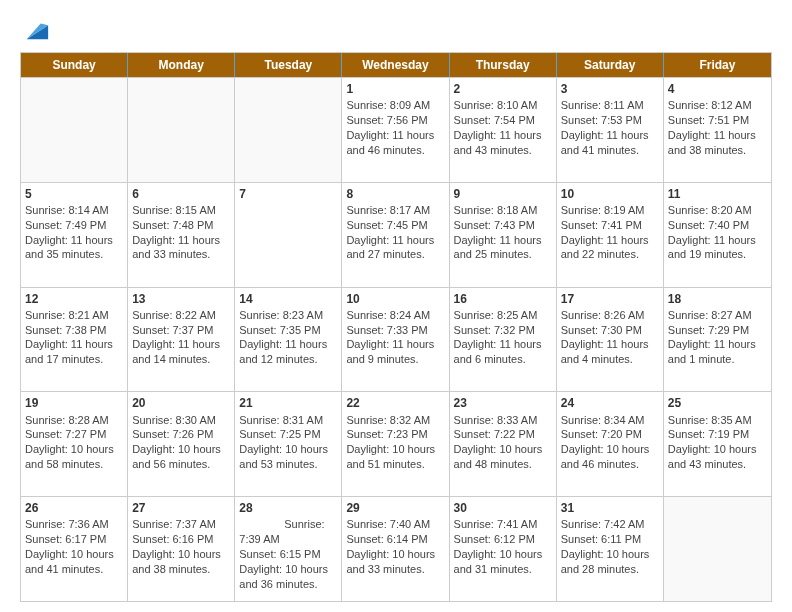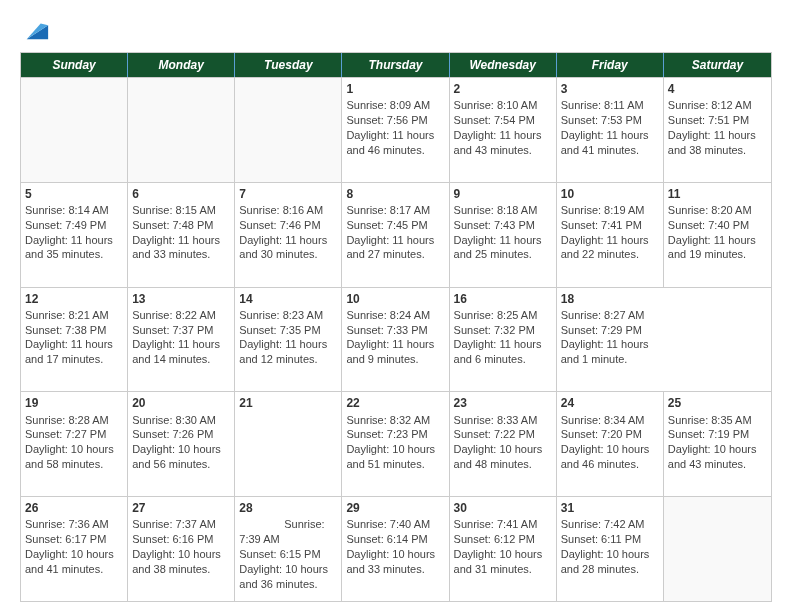--- a/index.html
+++ b/index.html
@@ -55,22 +55,21 @@
     }
     .calendar {
       flex: 1;
       display: flex;
       flex-direction: column;
       border: 1px solid #ccc;
     }
     .cal-header-row {
       display: grid;
       grid-template-columns: repeat(7, 1fr);
-      background: #14532d;
-      font-style: italic;
+      background: #a16207;
     }
     .cal-header-cell {
       color: #fff;
       font-size: 12px;
       font-weight: bold;
       text-align: center;
       padding: 5px 2px;
       border-right: 1px solid #5a9fd4;
     }
     .cal-header-cell:last-child { border-right: none; }
@@ -132,24 +131,24 @@
       <div class="month-title"></div>
       <div class="location"></div>
     </div>
   </div>
 
   <div class="calendar">
     <div class="cal-header-row">
     <div class="cal-header-cell">Sunday</div>
         <div class="cal-header-cell">Monday</div>
         <div class="cal-header-cell">Tuesday</div>
+        <div class="cal-header-cell">Wednesday</div>
         <div class="cal-header-cell">Thursday</div>
-        <div class="cal-header-cell">Wednesday</div>
+        <div class="cal-header-cell">Saturday</div>
         <div class="cal-header-cell">Friday</div>
-        <div class="cal-header-cell">Saturday</div>
       </div>
     <div class="cal-body">
     <div class="cal-row">
           <div class="cal-cell empty"></div>
           <div class="cal-cell empty"></div>
           <div class="cal-cell empty"></div>
           <div class="cal-cell"><span class="day-number">1</span><span class="cell-text" style="white-space: pre-line;">Sunrise: 8:09 AM
 Sunset: 7:56 PM
 Daylight: 11 hours and 46 minutes.</span></div>
           <div class="cal-cell"><span class="day-number">2</span><span class="cell-text" style="white-space: pre-line;">Sunrise: 8:10 AM
@@ -162,23 +161,21 @@
 Sunset: 7:51 PM
 Daylight: 11 hours and 38 minutes.</span></div>
         </div>
         <div class="cal-row">
           <div class="cal-cell"><span class="day-number">5</span><span class="cell-text" style="white-space: pre-line;">Sunrise: 8:14 AM
 Sunset: 7:49 PM
 Daylight: 11 hours and 35 minutes.</span></div>
           <div class="cal-cell"><span class="day-number">6</span><span class="cell-text" style="white-space: pre-line;">Sunrise: 8:15 AM
 Sunset: 7:48 PM
 Daylight: 11 hours and 33 minutes.</span></div>
-          <div class="cal-cell"><span class="day-number">7</span><span class="cell-text" style="white-space: pre-line;">Sunrise: 8:16 AM
-Sunset: 7:46 PM
-Daylight: 11 hours and 30 minutes.</span></div>
+          <div class="cal-cell"><span class="day-number">7</span></div>
           <div class="cal-cell"><span class="day-number">8</span><span class="cell-text" style="white-space: pre-line;">Sunrise: 8:17 AM
 Sunset: 7:45 PM
 Daylight: 11 hours and 27 minutes.</span></div>
           <div class="cal-cell"><span class="day-number">9</span><span class="cell-text" style="white-space: pre-line;">Sunrise: 8:18 AM
 Sunset: 7:43 PM
 Daylight: 11 hours and 25 minutes.</span></div>
           <div class="cal-cell"><span class="day-number">10</span><span class="cell-text" style="white-space: pre-line;">Sunrise: 8:19 AM
 Sunset: 7:41 PM
 Daylight: 11 hours and 22 minutes.</span></div>
           <div class="cal-cell"><span class="day-number">11</span><span class="cell-text" style="white-space: pre-line;">Sunrise: 8:20 AM
@@ -194,32 +191,37 @@
 Daylight: 11 hours and 14 minutes.</span></div>
           <div class="cal-cell"><span class="day-number">14</span><span class="cell-text" style="white-space: pre-line;">Sunrise: 8:23 AM
 Sunset: 7:35 PM
 Daylight: 11 hours and 12 minutes.</span></div>
           <div class="cal-cell"><span class="day-number">10</span><span class="cell-text" style="white-space: pre-line;">Sunrise: 8:24 AM
 Sunset: 7:33 PM
 Daylight: 11 hours and 9 minutes.</span></div>
           <div class="cal-cell"><span class="day-number">16</span><span class="cell-text" style="white-space: pre-line;">Sunrise: 8:25 AM
 Sunset: 7:32 PM
 Daylight: 11 hours and 6 minutes.</span></div>
+          <div class="cal-cell"><span class="day-number">17</span><span class="cell-text" style="white-space: pre-line;">Sunrise: 8:26 AM
+Sunset: 7:30 PM
+Daylight: 11 hours and 4 minutes.</span></div>
           <div class="cal-cell"><span class="day-number">18</span><span class="cell-text" style="white-space: pre-line;">Sunrise: 8:27 AM
 Sunset: 7:29 PM
 Daylight: 11 hours and 1 minute.</span></div>
         </div>
         <div class="cal-row">
           <div class="cal-cell"><span class="day-number">19</span><span class="cell-text" style="white-space: pre-line;">Sunrise: 8:28 AM
 Sunset: 7:27 PM
 Daylight: 10 hours and 58 minutes.</span></div>
           <div class="cal-cell"><span class="day-number">20</span><span class="cell-text" style="white-space: pre-line;">Sunrise: 8:30 AM
 Sunset: 7:26 PM
 Daylight: 10 hours and 56 minutes.</span></div>
-          <div class="cal-cell"><span class="day-number">21</span></div>
+          <div class="cal-cell"><span class="day-number">21</span><span class="cell-text" style="white-space: pre-line;">Sunrise: 8:31 AM
+Sunset: 7:25 PM
+Daylight: 10 hours and 53 minutes.</span></div>
           <div class="cal-cell"><span class="day-number">22</span><span class="cell-text" style="white-space: pre-line;">Sunrise: 8:32 AM
 Sunset: 7:23 PM
 Daylight: 10 hours and 51 minutes.</span></div>
           <div class="cal-cell"><span class="day-number">23</span><span class="cell-text" style="white-space: pre-line;">Sunrise: 8:33 AM
 Sunset: 7:22 PM
 Daylight: 10 hours and 48 minutes.</span></div>
           <div class="cal-cell"><span class="day-number">24</span><span class="cell-text" style="white-space: pre-line;">Sunrise: 8:34 AM
 Sunset: 7:20 PM
 Daylight: 10 hours and 46 minutes.</span></div>
           <div class="cal-cell"><span class="day-number">25</span><span class="cell-text" style="white-space: pre-line;">Sunrise: 8:35 AM

